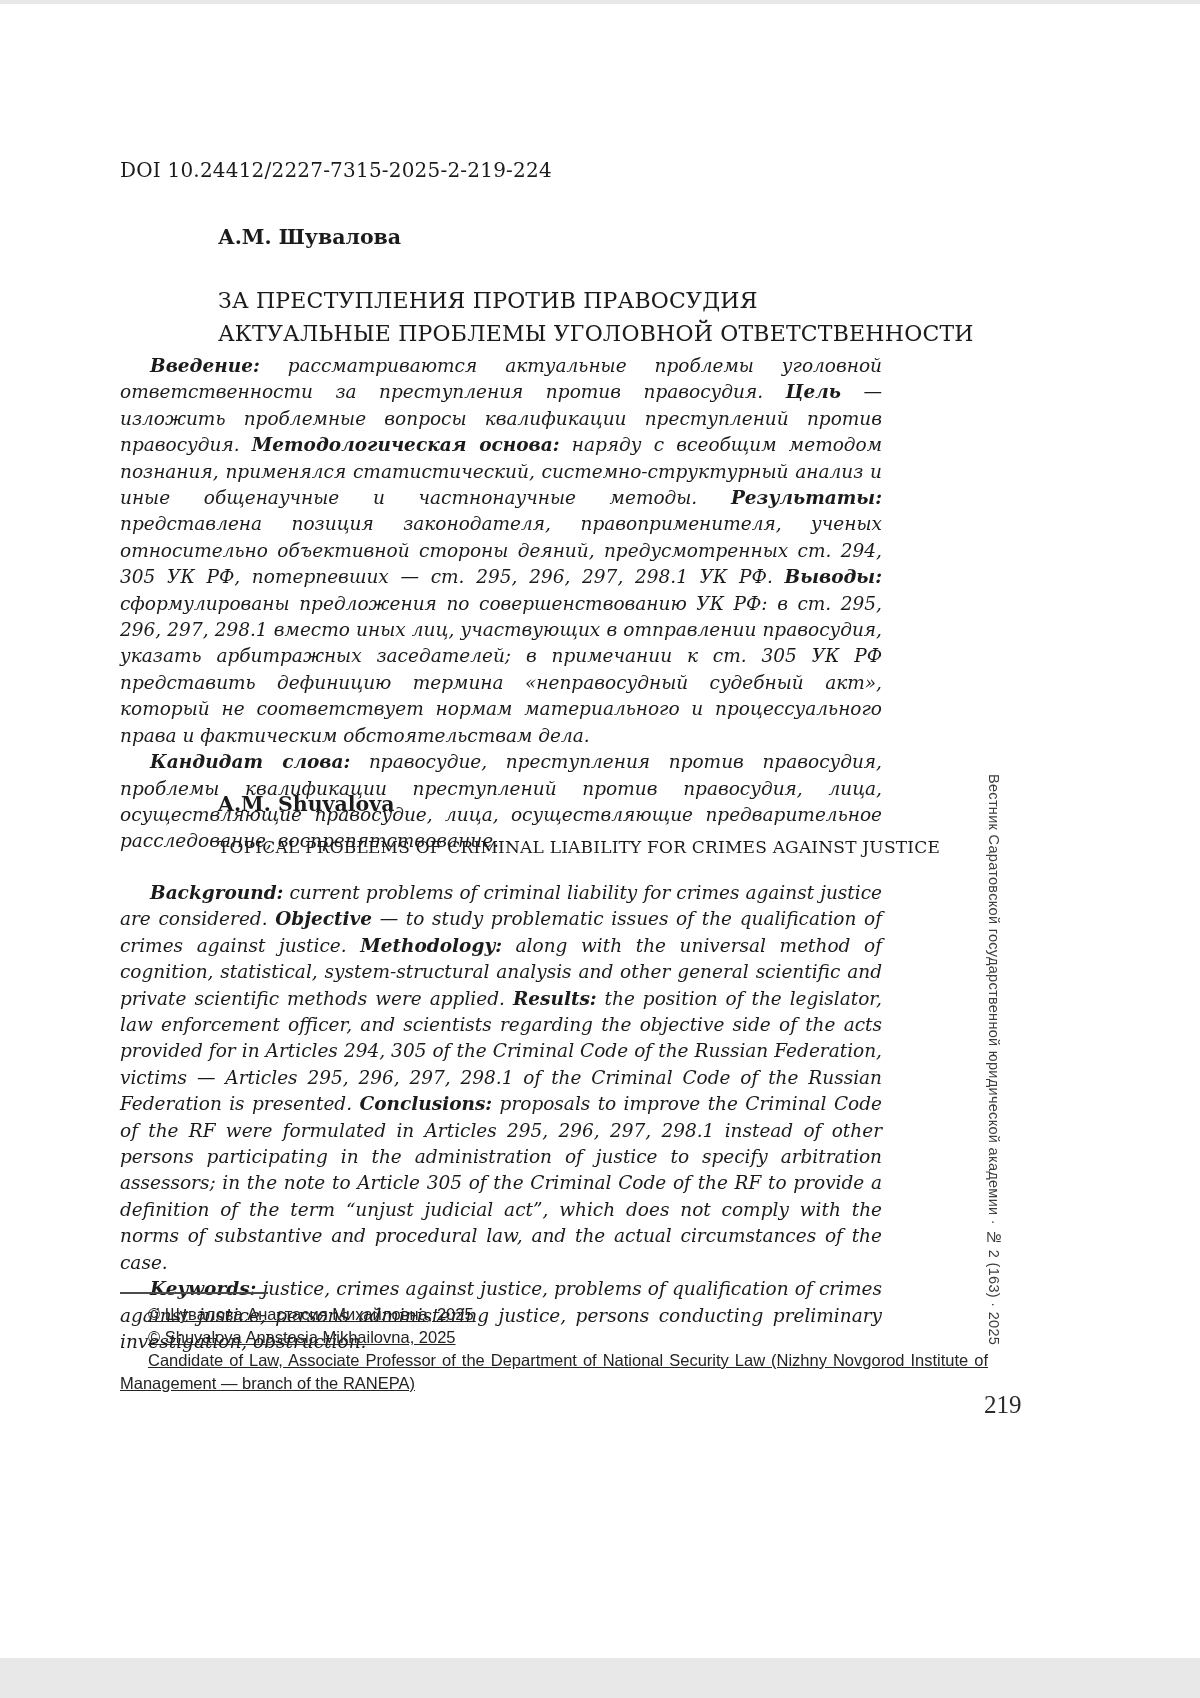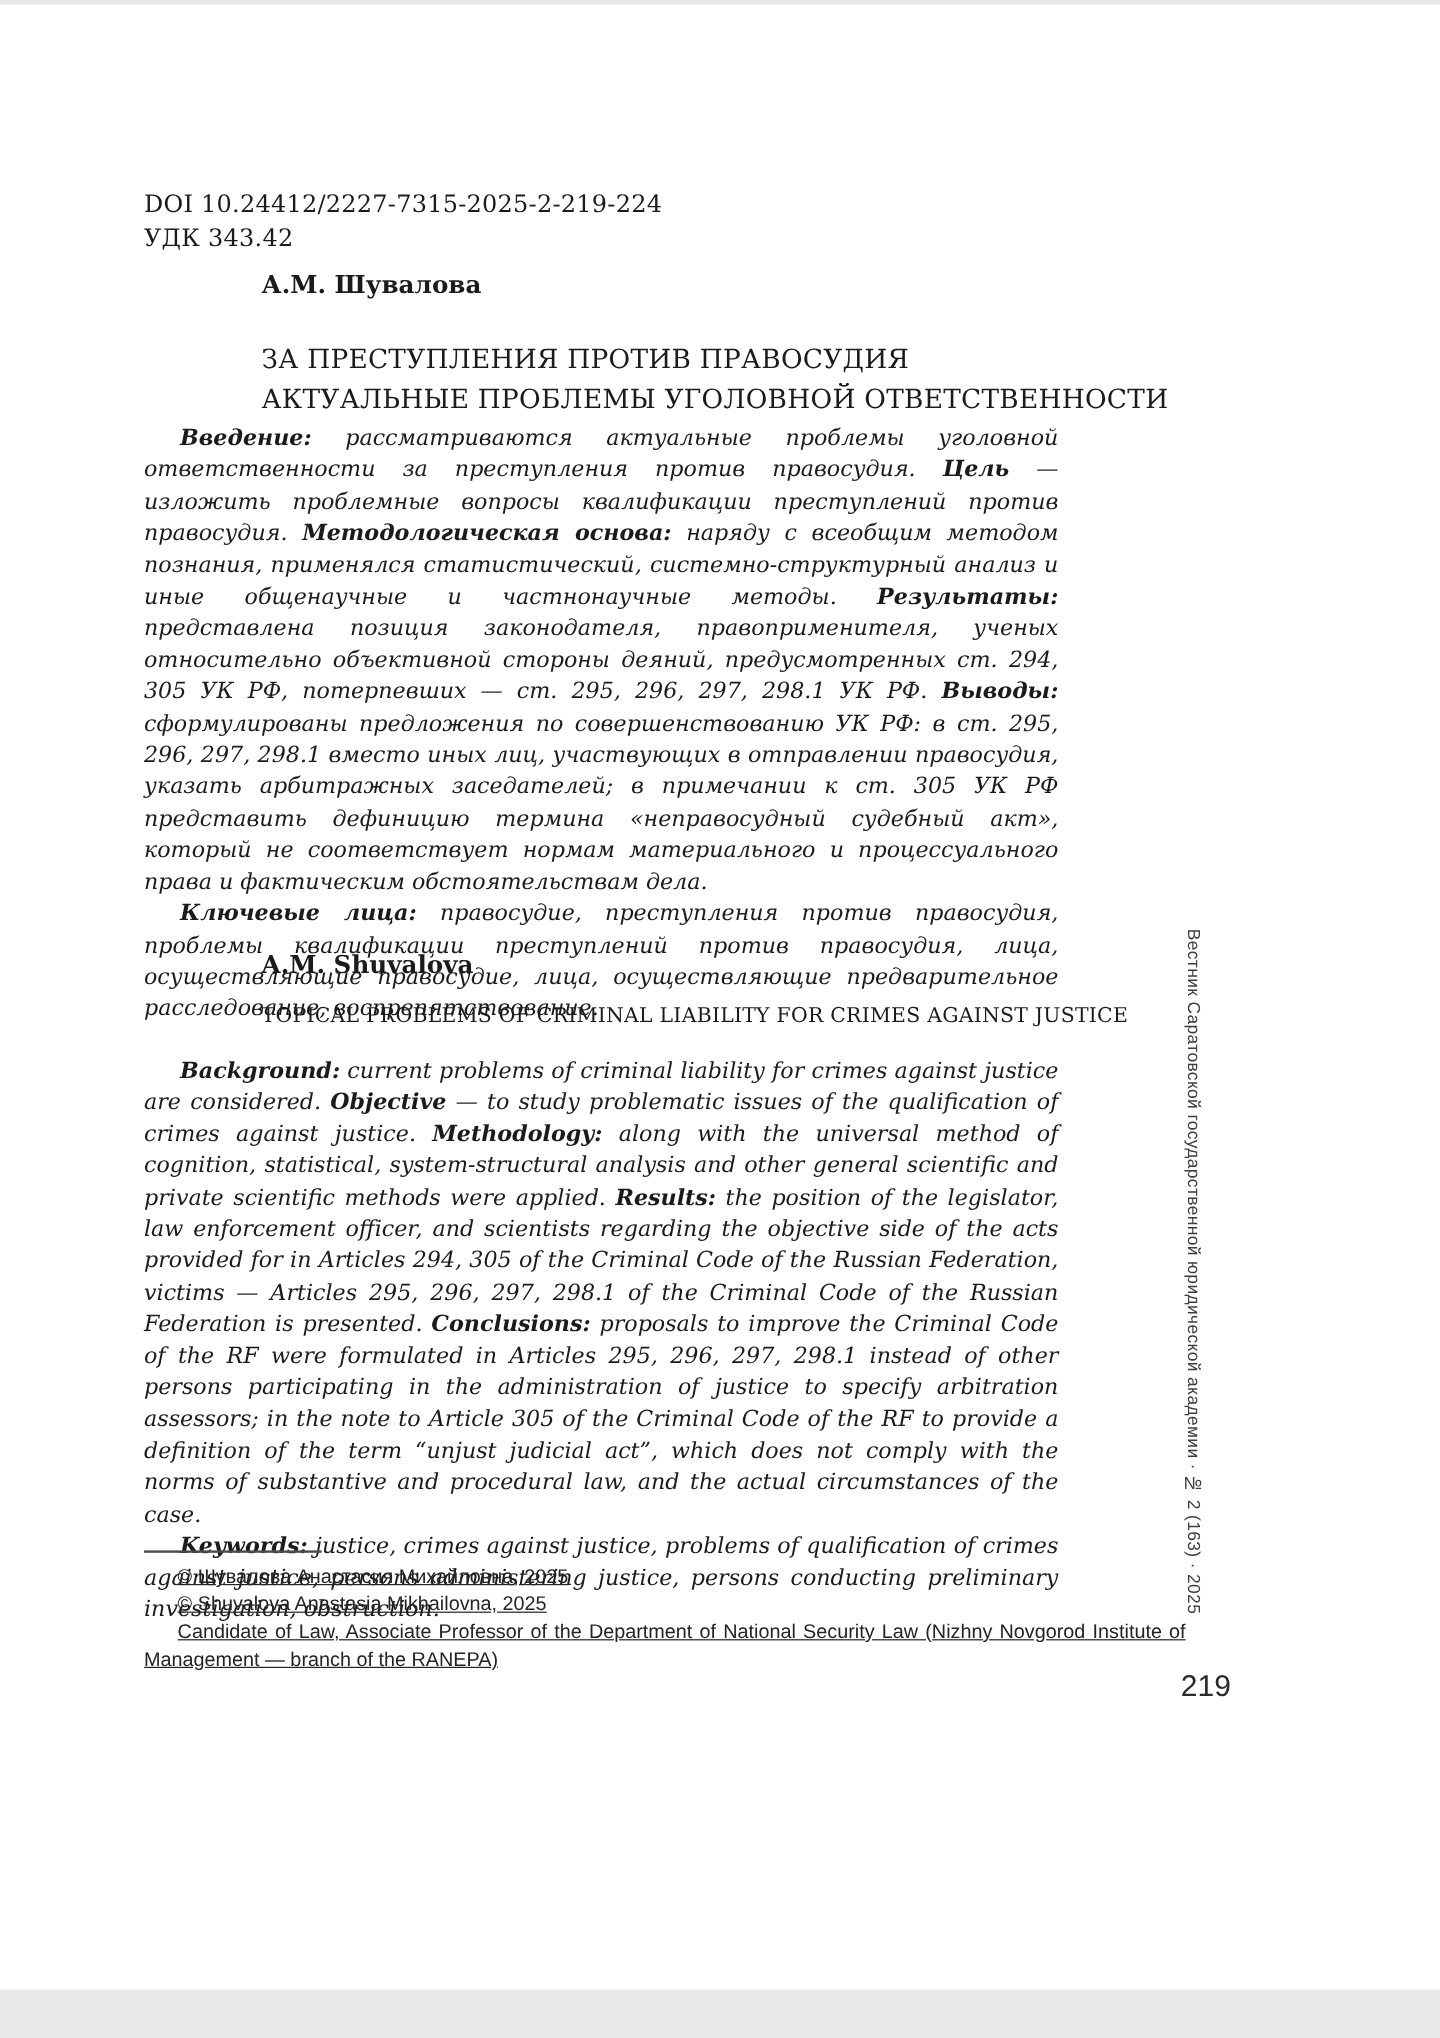--- a/index.html
+++ b/index.html
@@ -55,44 +55,43 @@
     top:770px;left:986px;
     writing-mode:vertical-rl;
     font-family:"Liberation Sans", sans-serif;
     font-size:14.5px;
     letter-spacing:0.3px;
     color:#3c3c3c;
     white-space:nowrap;
   }
   .page-number{
     top:1387px;left:984px;
-    font-family:Liberation Sans, sans-serif;
+    font-family:Liberation Serif, serif;
     font-size:25px;color:#2b2b2b;text-align:center;
   }
 </style>
 </head>
 <body>
 
 <div class="page">
 
   <div class="abs doi-block">
     <div>DOI 10.24412/2227-7315-2025-2-219-224</div>
-    <div>УДК 343.42</div>
   </div>
 
   <div class="abs author author-ru">А.М. Шувалова</div>
 
   <h1 class="abs title-ru">
     <span>ЗА ПРЕСТУПЛЕНИЯ ПРОТИВ ПРАВОСУДИЯ</span>
     <span>АКТУАЛЬНЫЕ ПРОБЛЕМЫ УГОЛОВНОЙ ОТВЕТСТВЕННОСТИ</span>
   </h1>
 
   <div class="abs col ru-abstract-col">
     <p class="para"><b>Введение:</b> рассматриваются актуальные проблемы уголовной ответственности за преступления против правосудия. <b>Цель</b> — изложить проблемные вопросы квалификации преступлений против правосудия. <b>Методологическая основа:</b> наряду с всеобщим методом познания, применялся статистический, системно-структурный анализ и иные общенаучные и частнонаучные методы. <b>Результаты:</b> представлена позиция законодателя, правоприменителя, ученых относительно объективной стороны деяний, предусмотренных ст. 294, 305 УК РФ, потерпевших — ст. 295, 296, 297, 298.1 УК РФ. <b>Выводы:</b> сформулированы предложения по совершенствованию УК РФ: в ст. 295, 296, 297, 298.1 вместо иных лиц, участвующих в отправлении правосудия, указать арбитражных заседателей; в примечании к ст. 305 УК РФ представить дефиницию термина «неправосудный судебный акт», который не соответствует нормам материального и процессуального права и фактическим обстоятельствам дела.</p>
-    <p class="para"><b>Ключевые лица:</b> правосудие, преступления против правосудия, проблемы квалификации преступлений против правосудия, лица, осуществляющие правосудие, лица, осуществляющие предварительное расследование, воспрепятствование.</p>
+    <p class="para"><b>Кандидат слова:</b> правосудие, преступления против правосудия, проблемы квалификации преступлений против правосудия, лица, осуществляющие правосудие, лица, осуществляющие предварительное расследование, воспрепятствование.</p>
   </div>
 
   <div class="abs author author-en">A.M. Shuvalova</div>
 
   <h2 class="abs title-en">TOPICAL PROBLEMS OF CRIMINAL LIABILITY FOR CRIMES AGAINST JUSTICE</h2>
 
   <div class="abs col en-abstract-col">
     <p class="para"><b>Background:</b> current problems of criminal liability for crimes against justice are considered. <b>Objective</b> — to study problematic issues of the qualification of crimes against justice. <b>Methodology:</b> along with the universal method of cognition, statistical, system-structural analysis and other general scientific and private scientific methods were applied. <b>Results:</b> the position of the legislator, law enforcement officer, and scientists regarding the objective side of the acts provided for in Articles 294, 305 of the Criminal Code of the Russian Federation, victims — Articles 295, 296, 297, 298.1 of the Criminal Code of the Russian Federation is presented. <b>Conclusions:</b> proposals to improve the Criminal Code of the RF were formulated in Articles 295, 296, 297, 298.1 instead of other persons participating in the administration of justice to specify arbitration assessors; in the note to Article 305 of the Criminal Code of the RF to provide a definition of the term “unjust judicial act”, which does not comply with the norms of substantive and procedural law, and the actual circumstances of the case.</p>
     <p class="para"><b>Keywords:</b> justice, crimes against justice, problems of qualification of crimes against justice, persons administering justice, persons conducting preliminary investigation, obstruction.</p>
   </div>

